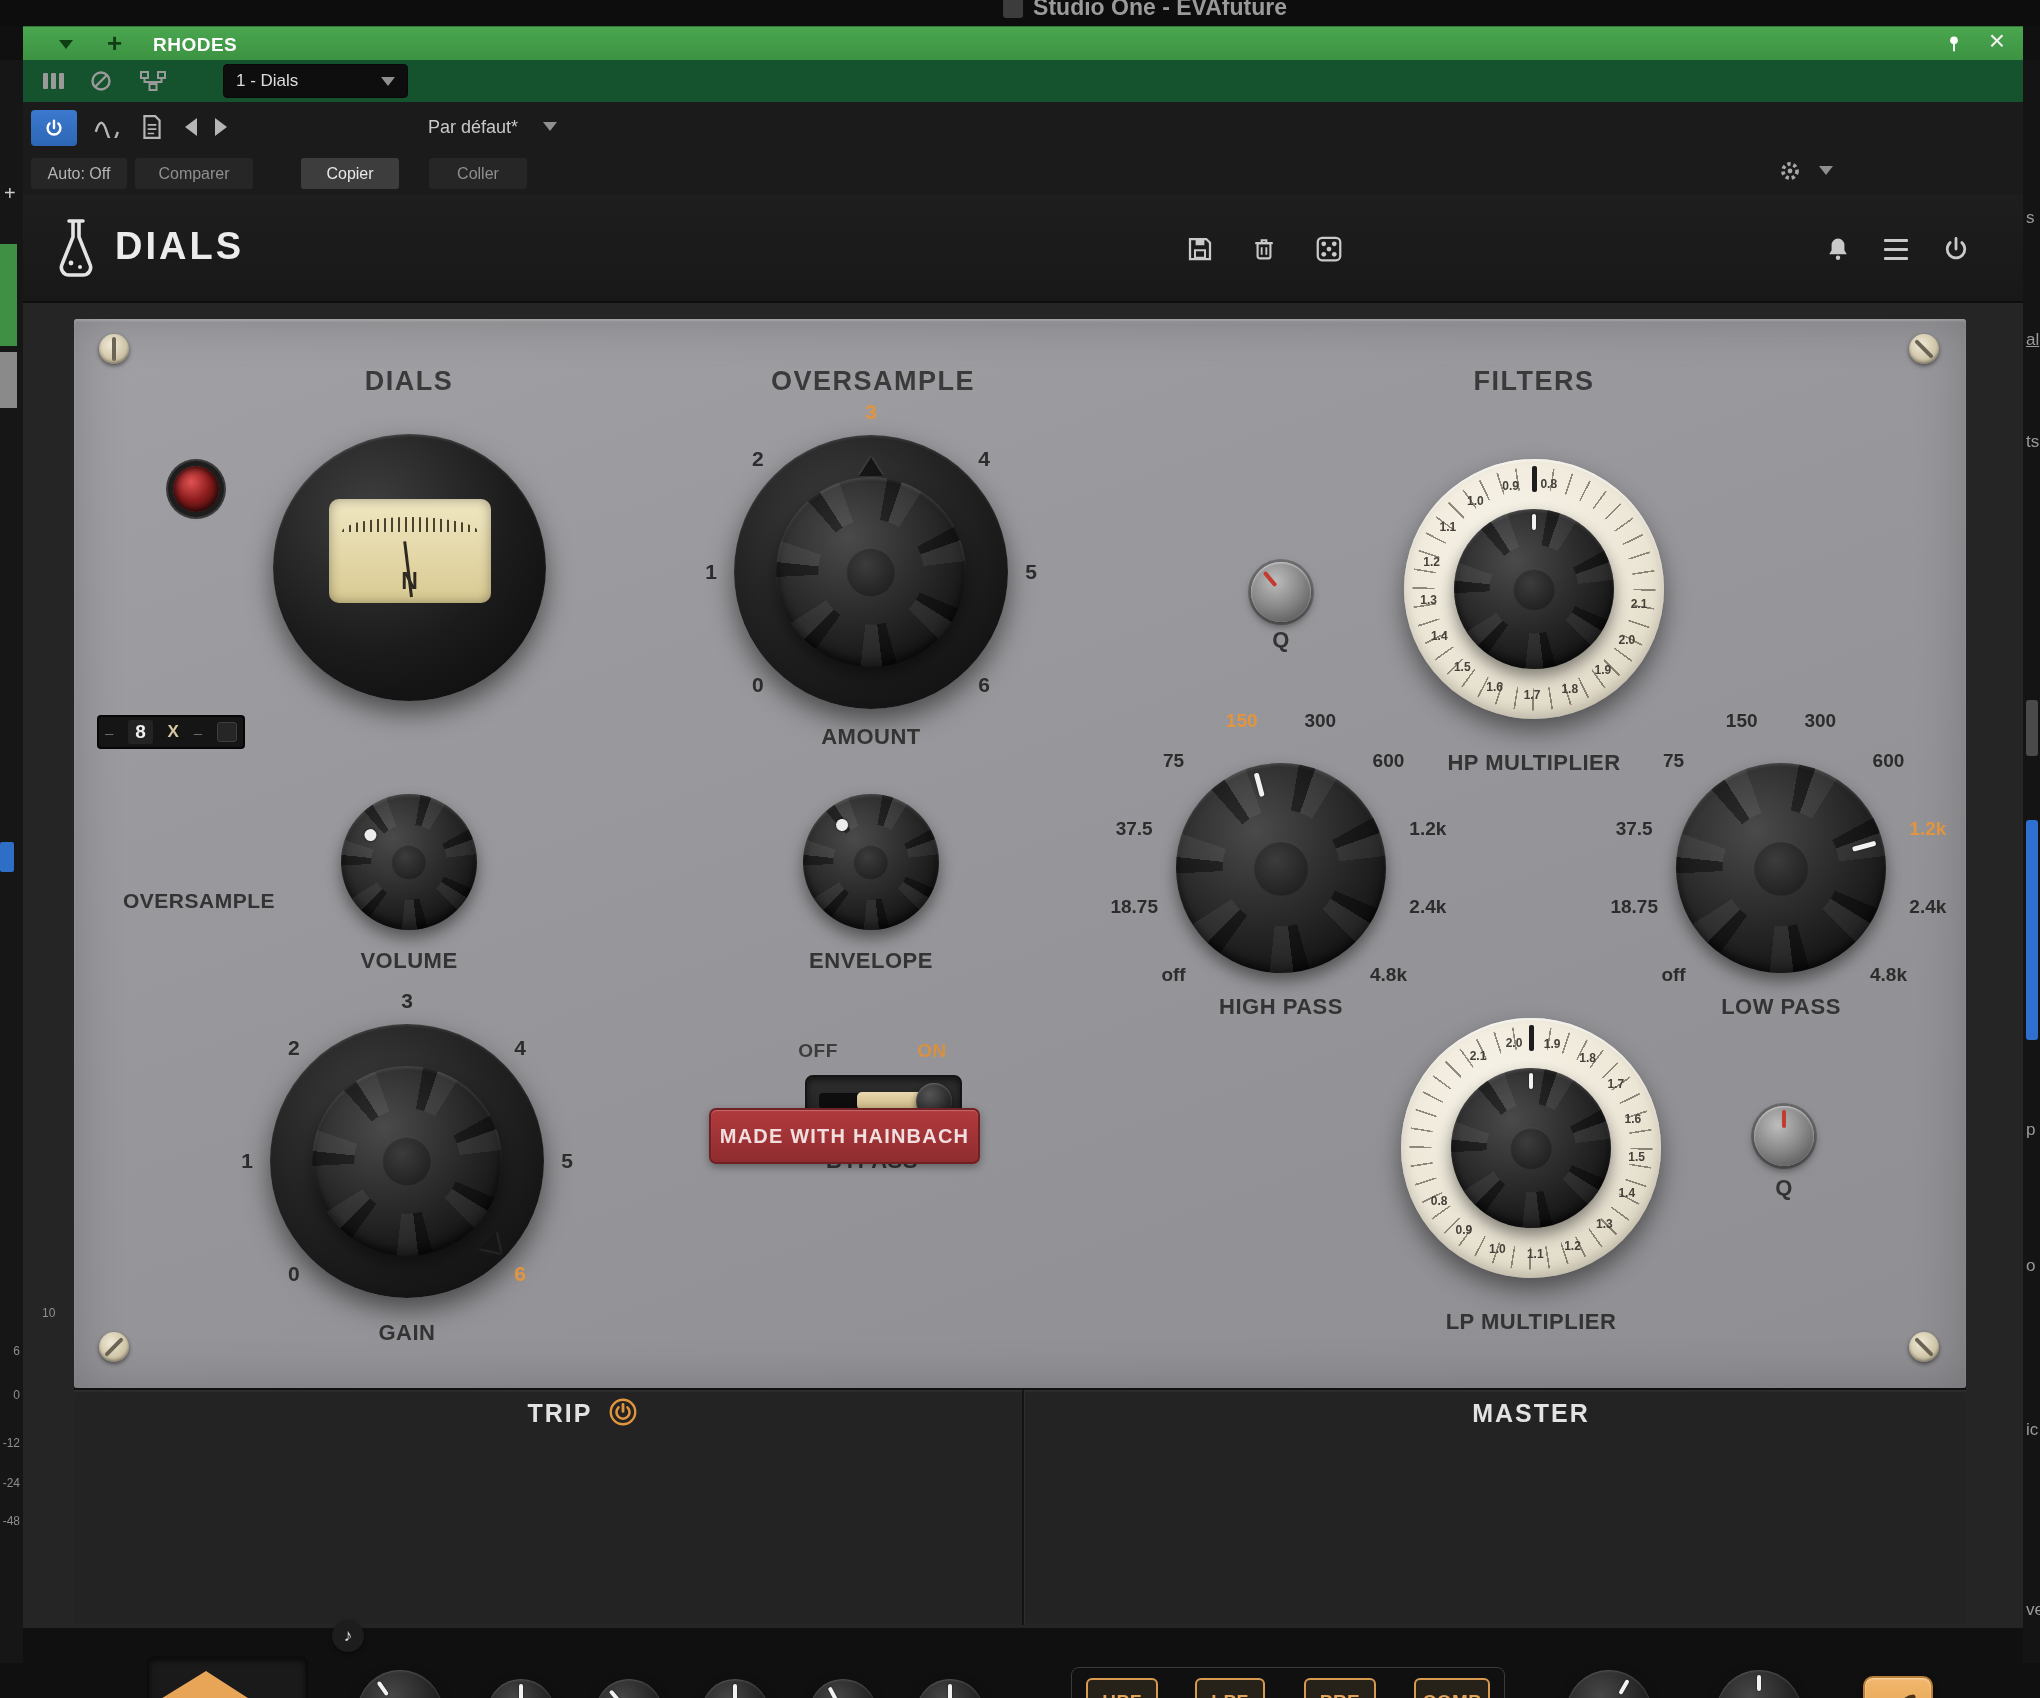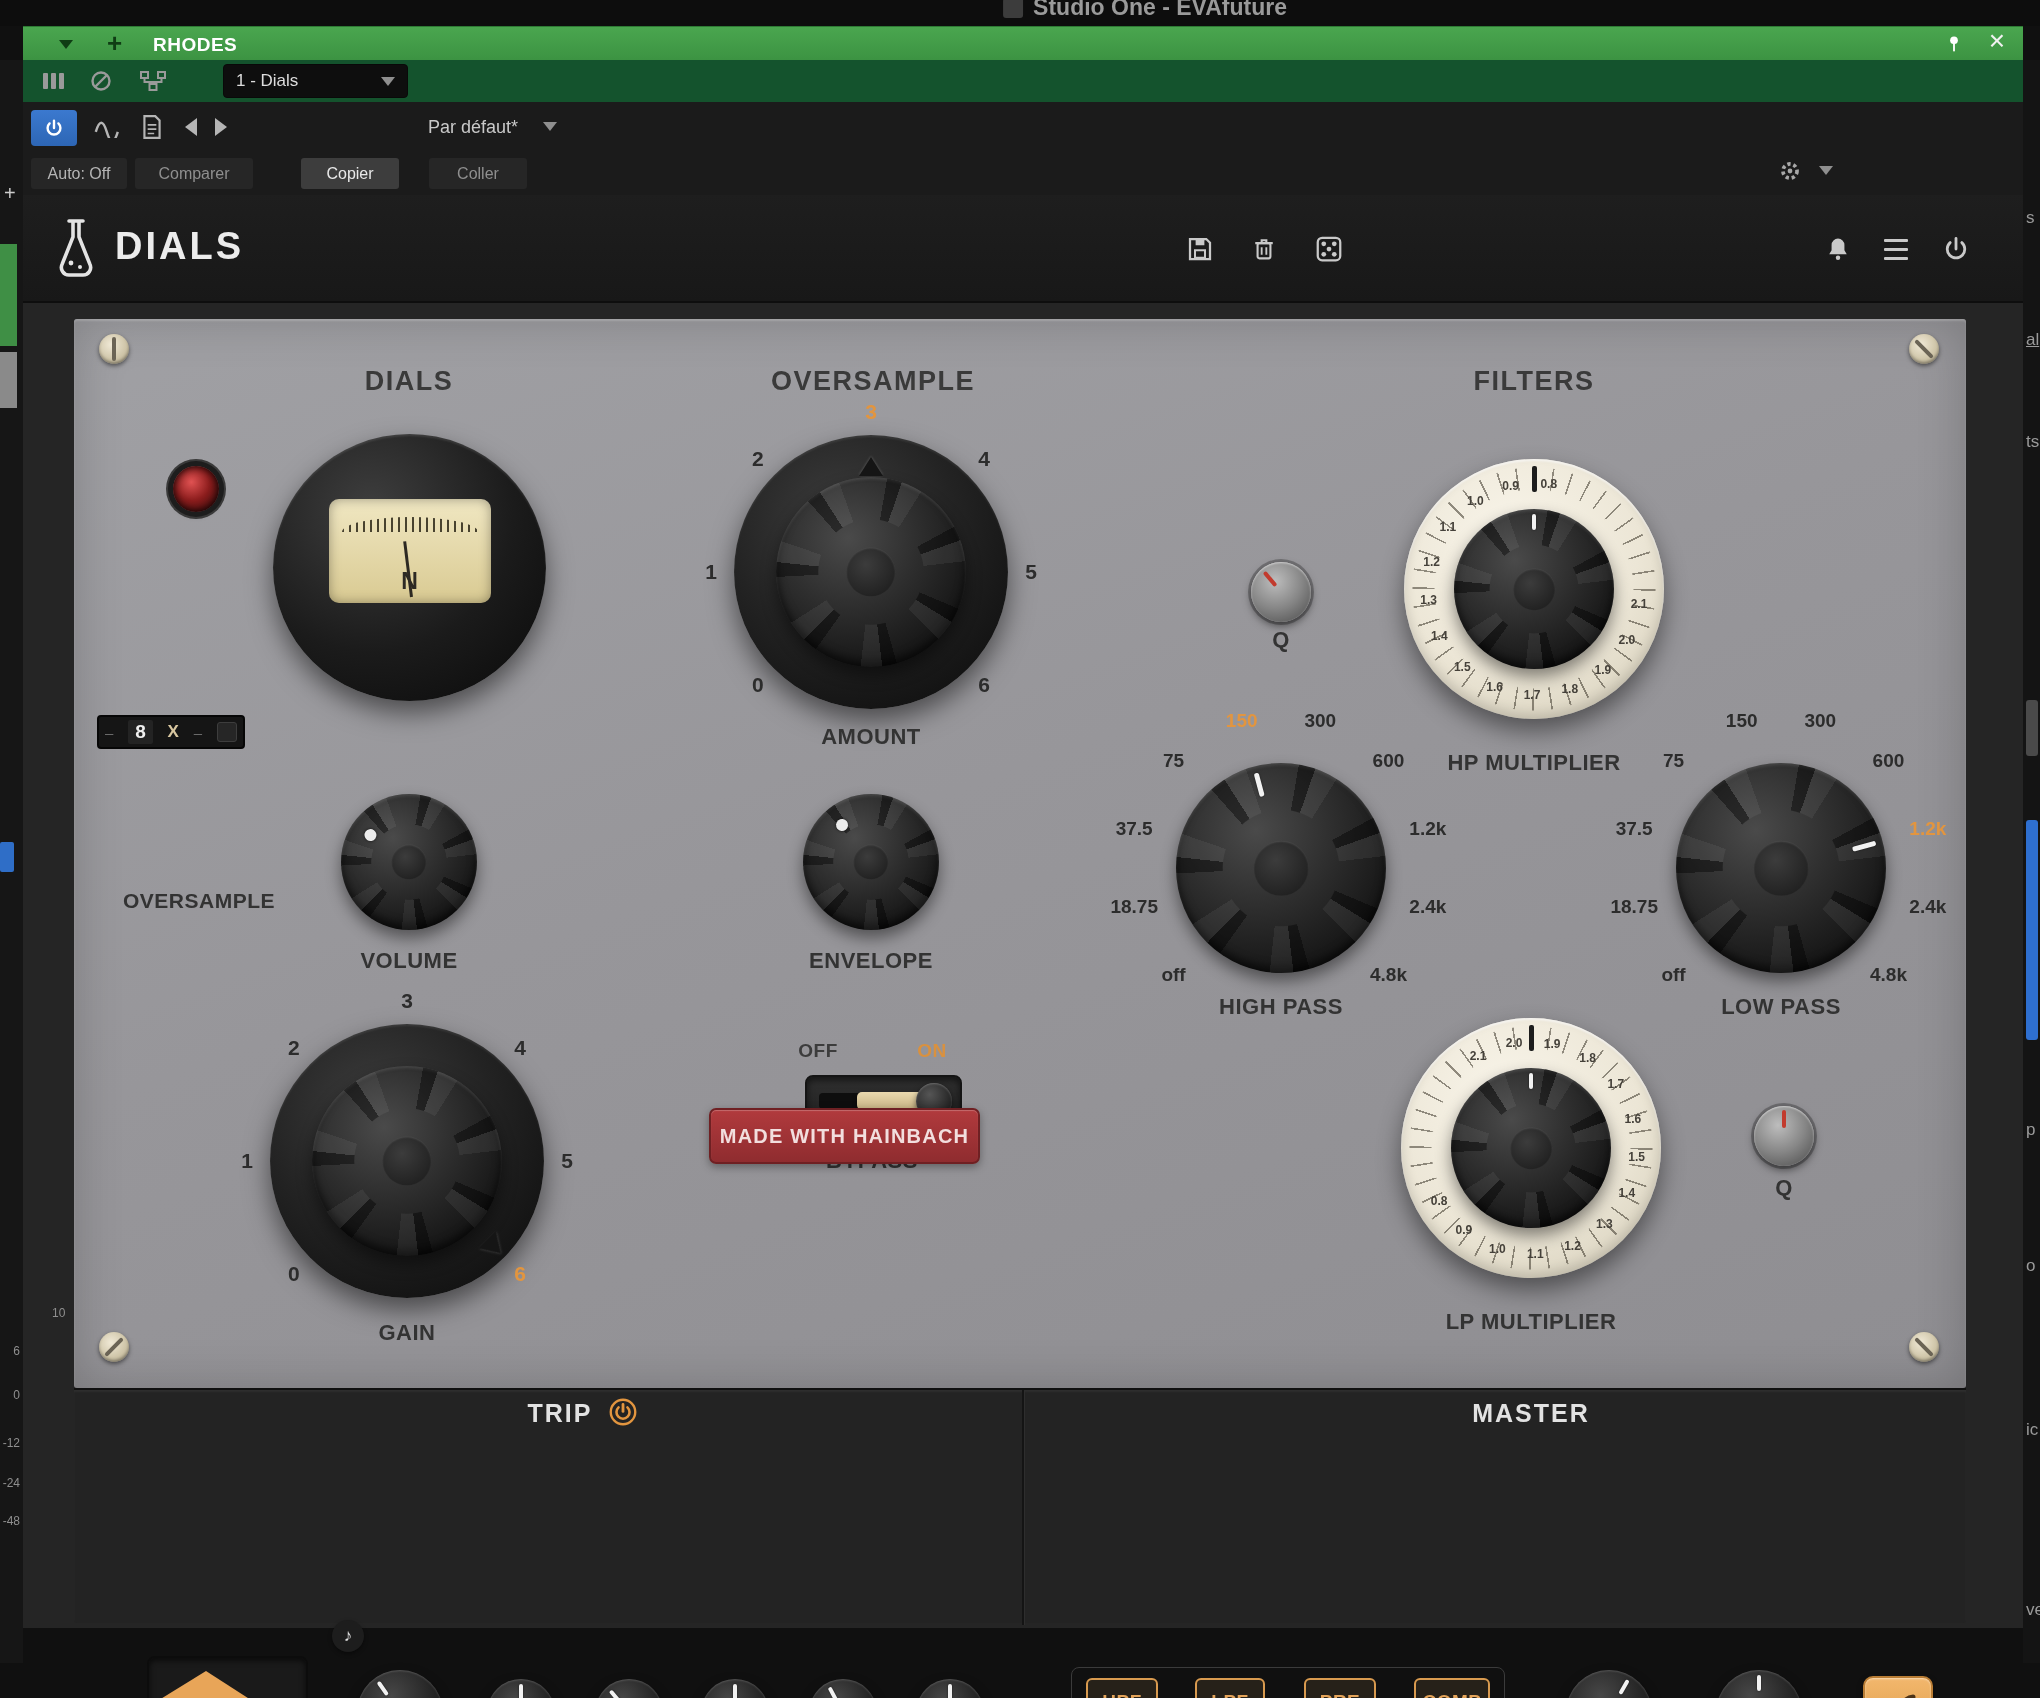--- a/index.html
+++ b/index.html
@@ -552,21 +552,21 @@
       </div>
 
     </div>
   </div>
 
   <div class="ledge">
     <div class="abs" style="left:4px;top:122px;font-size:20px;color:#ccc;">+</div>
     <div class="abs" style="left:0;top:184px;width:17px;height:102px;background:#3f8f45;"></div>
     <div class="abs" style="left:0;top:292px;width:17px;height:56px;background:#8a8a8a;"></div>
     <div class="abs" style="left:0;top:782px;width:14px;height:30px;background:#2f6ec7;border-radius:2px;"></div>
-    <div class="meternum" style="left:14px;top:1246px;padding-left:38px;">10</div>
+    <div class="meternum" style="left:4px;top:1246px;padding-left:38px;">10</div>
     <div class="meternum" style="left:0;top:1284px;">6</div>
     <div class="meternum" style="left:0;top:1328px;">0</div>
     <div class="meternum" style="left:0;top:1376px;">-12</div>
     <div class="meternum" style="left:0;top:1416px;">-24</div>
     <div class="meternum" style="left:0;top:1454px;">-48</div>
   </div>
 
   <div class="redge">
     <div class="edge-letter" style="top:148px;">s</div>
     <div class="edge-letter" style="top:270px;text-decoration:underline;">al</div>

